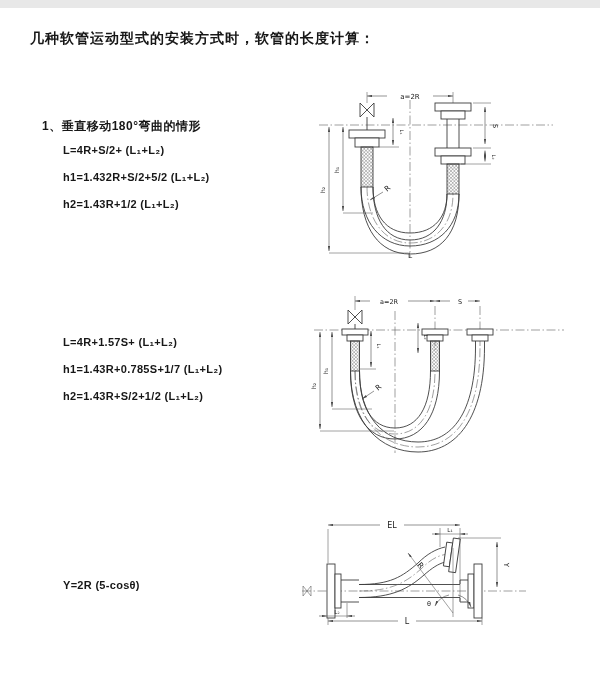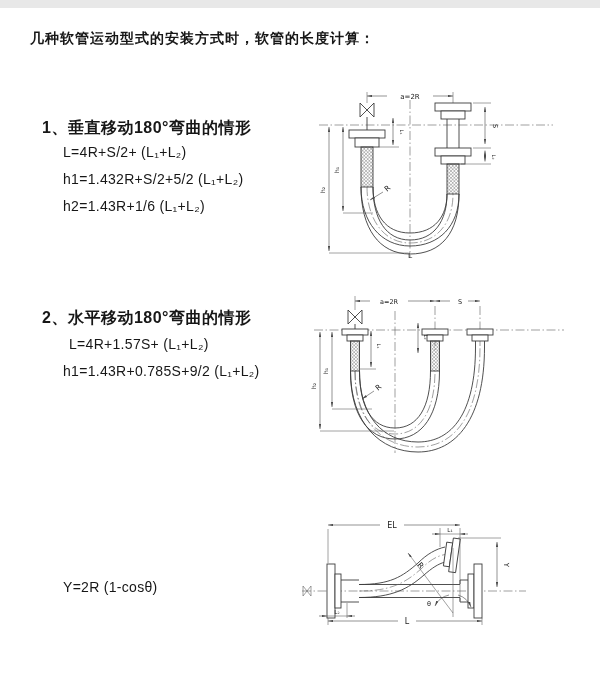--- a/index.html
+++ b/index.html
@@ -2,42 +2,42 @@
 <html><head>
 <meta charset="utf-8">
 <style>
   html,body{margin:0;padding:0;background:#e8e8e8;}
   .page{
     position:relative;width:600px;height:675px;background:#ffffff;
     font-family:"Liberation Sans","DejaVu Sans",sans-serif;color:#171717;
     overflow:hidden;margin:8px auto;
   }
   .title{position:absolute;left:30px;top:22px;font-size:14px;font-weight:700;letter-spacing:1px;}
-  .sec-heading{position:absolute;font-size:16px;font-weight:700;letter-spacing:0.5px;}
-  .formula{position:absolute;font-size:14px;font-weight:400;letter-spacing:0.3px;}
+  .sec-heading{position:absolute;font-size:12px;font-weight:700;letter-spacing:0.5px;}
+  .formula{position:absolute;font-size:11px;font-weight:700;letter-spacing:0.3px;}
   svg.diagram{position:absolute;}
   svg .ln{stroke:#3c3c3c;stroke-width:0.9;fill:none;}
   svg .thin{stroke:#555;stroke-width:0.55;fill:none;}
   svg .dim{stroke:#4a4a4a;stroke-width:0.6;fill:none;}
   svg .cl{stroke:#606060;stroke-width:0.6;fill:none;stroke-dasharray:9 2.5 1.5 2.5;}
   svg .plate{stroke:#3c3c3c;stroke-width:0.9;fill:#ffffff;}
   svg .hose{stroke:#3c3c3c;stroke-width:0.9;}
   svg text{fill:#222;font-family:"DejaVu Sans","Liberation Sans",sans-serif;}
 </style>
 </head>
 <body>
 
 <div class="page">
 
   <div class="title">几种软管运动型式的安装方式时，软管的长度计算：</div>
 
   <div class="sec-heading" style="left:42px;top:110px">1、垂直移动180°弯曲的情形</div>
   <div class="formula" style="left:63px;top:136px">L=4R+S/2+ (L₁+L₂)</div>
   <div class="formula" style="left:63px;top:163px">h1=1.432R+S/2+5/2 (L₁+L₂)</div>
-  <div class="formula" style="left:63px;top:190px">h2=1.43R+1/6 (L₁+L₂)</div>
+  <div class="formula" style="left:63px;top:190px">h2=1.43R+1/2 (L₁+L₂)</div>
 
   <svg class="diagram" style="left:315px;top:78px" width="245" height="175" viewBox="0 0 245 175">
     <defs>
       <marker id="arr1" viewBox="0 0 12 6" refX="12" refY="3" markerWidth="9" markerHeight="4.5" orient="auto-start-reverse">
         <path d="M12,3 L0,0.4 L0,5.6 Z" fill="#4a4a4a"></path>
       </marker>
       <pattern id="hx1" width="3.4" height="3.4" patternUnits="userSpaceOnUse">
         <line x1="0" y1="0" x2="3.4" y2="3.4" stroke="#777" stroke-width="0.5"></line>
         <line x1="3.4" y1="0" x2="0" y2="3.4" stroke="#777" stroke-width="0.5"></line>
       </pattern>
@@ -102,23 +102,23 @@
       <path class="thin" d="M14,167 H93"></path>
       <text x="10" y="104" font-size="6" text-anchor="middle" transform="rotate(-90 10 104)">h₂</text>
 
       <path class="dim" d="M68,106 L55,114" marker-end="url(#arr1)"></path>
       <text x="72" y="106" font-size="7.5" transform="rotate(-40 72 106)">R</text>
 
       <text x="95" y="172" font-size="7.5" text-anchor="middle">L</text>
     </g>
   </svg>
 
-  <div class="sec-heading" style="left:42px;top:300px">2、水平移动180°弯曲的情形</div>
-  <div class="formula" style="left:69px;top:328px">L=4R+1.57S+ (L₁+L₂)</div>
-  <div class="formula" style="left:63px;top:355px">h1=1.43R+0.785S+9/2 (L₁+L₂)</div>
+  <div class="formula" style="left:63px;top:328px">L=4R+1.57S+ (L₁+L₂)</div>
+  <div class="formula" style="left:63px;top:355px">h1=1.43R+0.785S+1/7 (L₁+L₂)</div>
+  <div class="formula" style="left:63px;top:382px">h2=1.43R+S/2+1/2 (L₁+L₂)</div>
 
   <svg class="diagram" style="left:310px;top:283px" width="260" height="165" viewBox="0 0 260 165">
     <defs>
       <marker id="arr2" viewBox="0 0 12 6" refX="12" refY="3" markerWidth="9" markerHeight="4.5" orient="auto-start-reverse">
         <path d="M12,3 L0,0.4 L0,5.6 Z" fill="#4a4a4a"></path>
       </marker>
       <pattern id="hx2" width="3.4" height="3.4" patternUnits="userSpaceOnUse">
         <line x1="0" y1="0" x2="3.4" y2="3.4" stroke="#777" stroke-width="0.5"></line>
         <line x1="3.4" y1="0" x2="0" y2="3.4" stroke="#777" stroke-width="0.5"></line>
       </pattern>
@@ -186,21 +186,21 @@
 
       <path class="dim" d="M10,41 V138" marker-start="url(#arr2)" marker-end="url(#arr2)"></path>
       <path class="thin" d="M10,140 H84"></path>
       <text x="6" y="95" font-size="6" text-anchor="middle" transform="rotate(-90 6 95)">h₂</text>
 
       <path class="dim" d="M64,100 L52,108" marker-end="url(#arr2)"></path>
       <text x="68" y="100" font-size="7.5" transform="rotate(-40 68 100)">R</text>
     </g>
   </svg>
 
-  <div class="formula" style="left:63px;top:571px">Y=2R (1-cosθ)</div>
+  <div class="formula" style="left:63px;top:571px">Y=2R (5-cosθ)</div>
 
   <svg class="diagram" style="left:300px;top:497px" width="230" height="145" viewBox="0 0 230 145">
     <defs>
       <marker id="arr3" viewBox="0 0 12 6" refX="12" refY="3" markerWidth="9" markerHeight="4.5" orient="auto-start-reverse">
         <path d="M12,3 L0,0.4 L0,5.6 Z" fill="#4a4a4a"></path>
       </marker>
     </defs>
 
     <path class="cl" d="M2,86 H226"></path>
 

